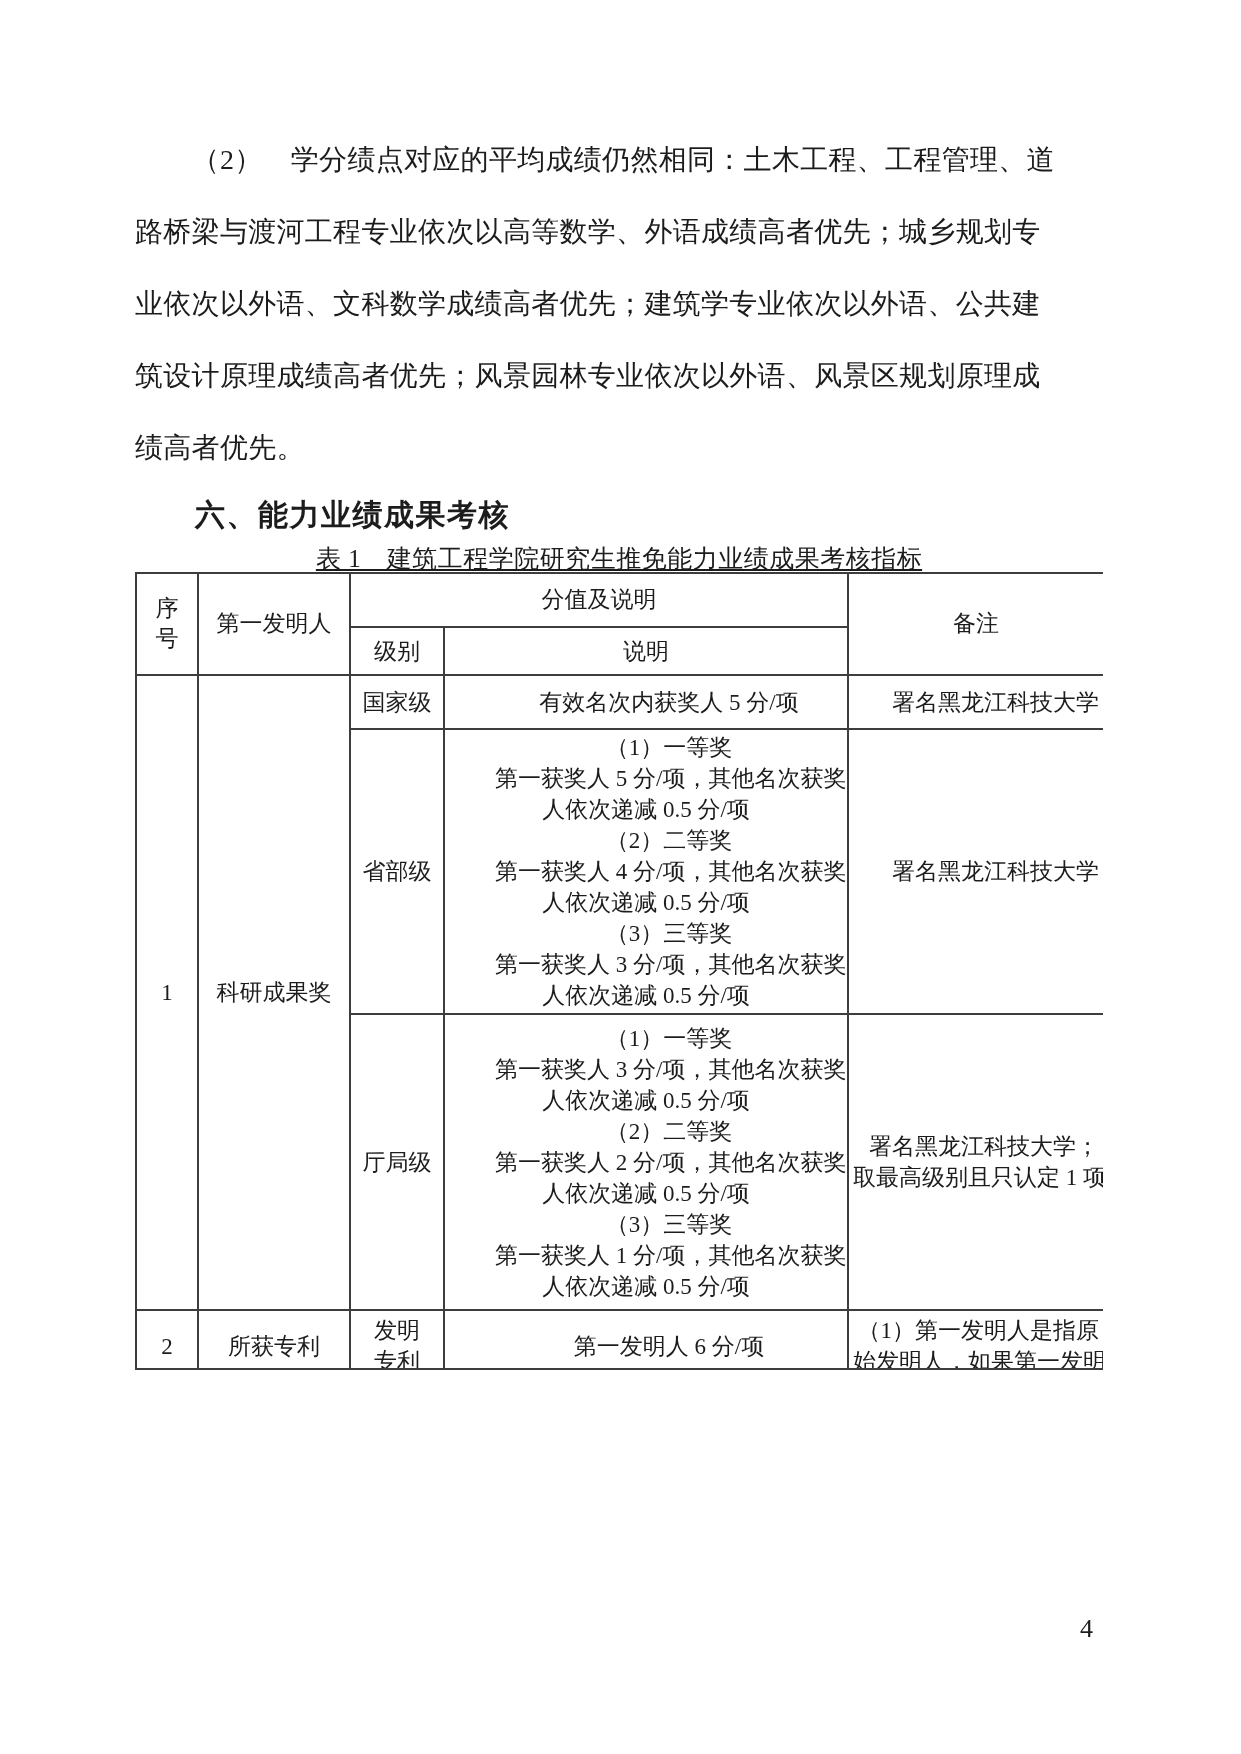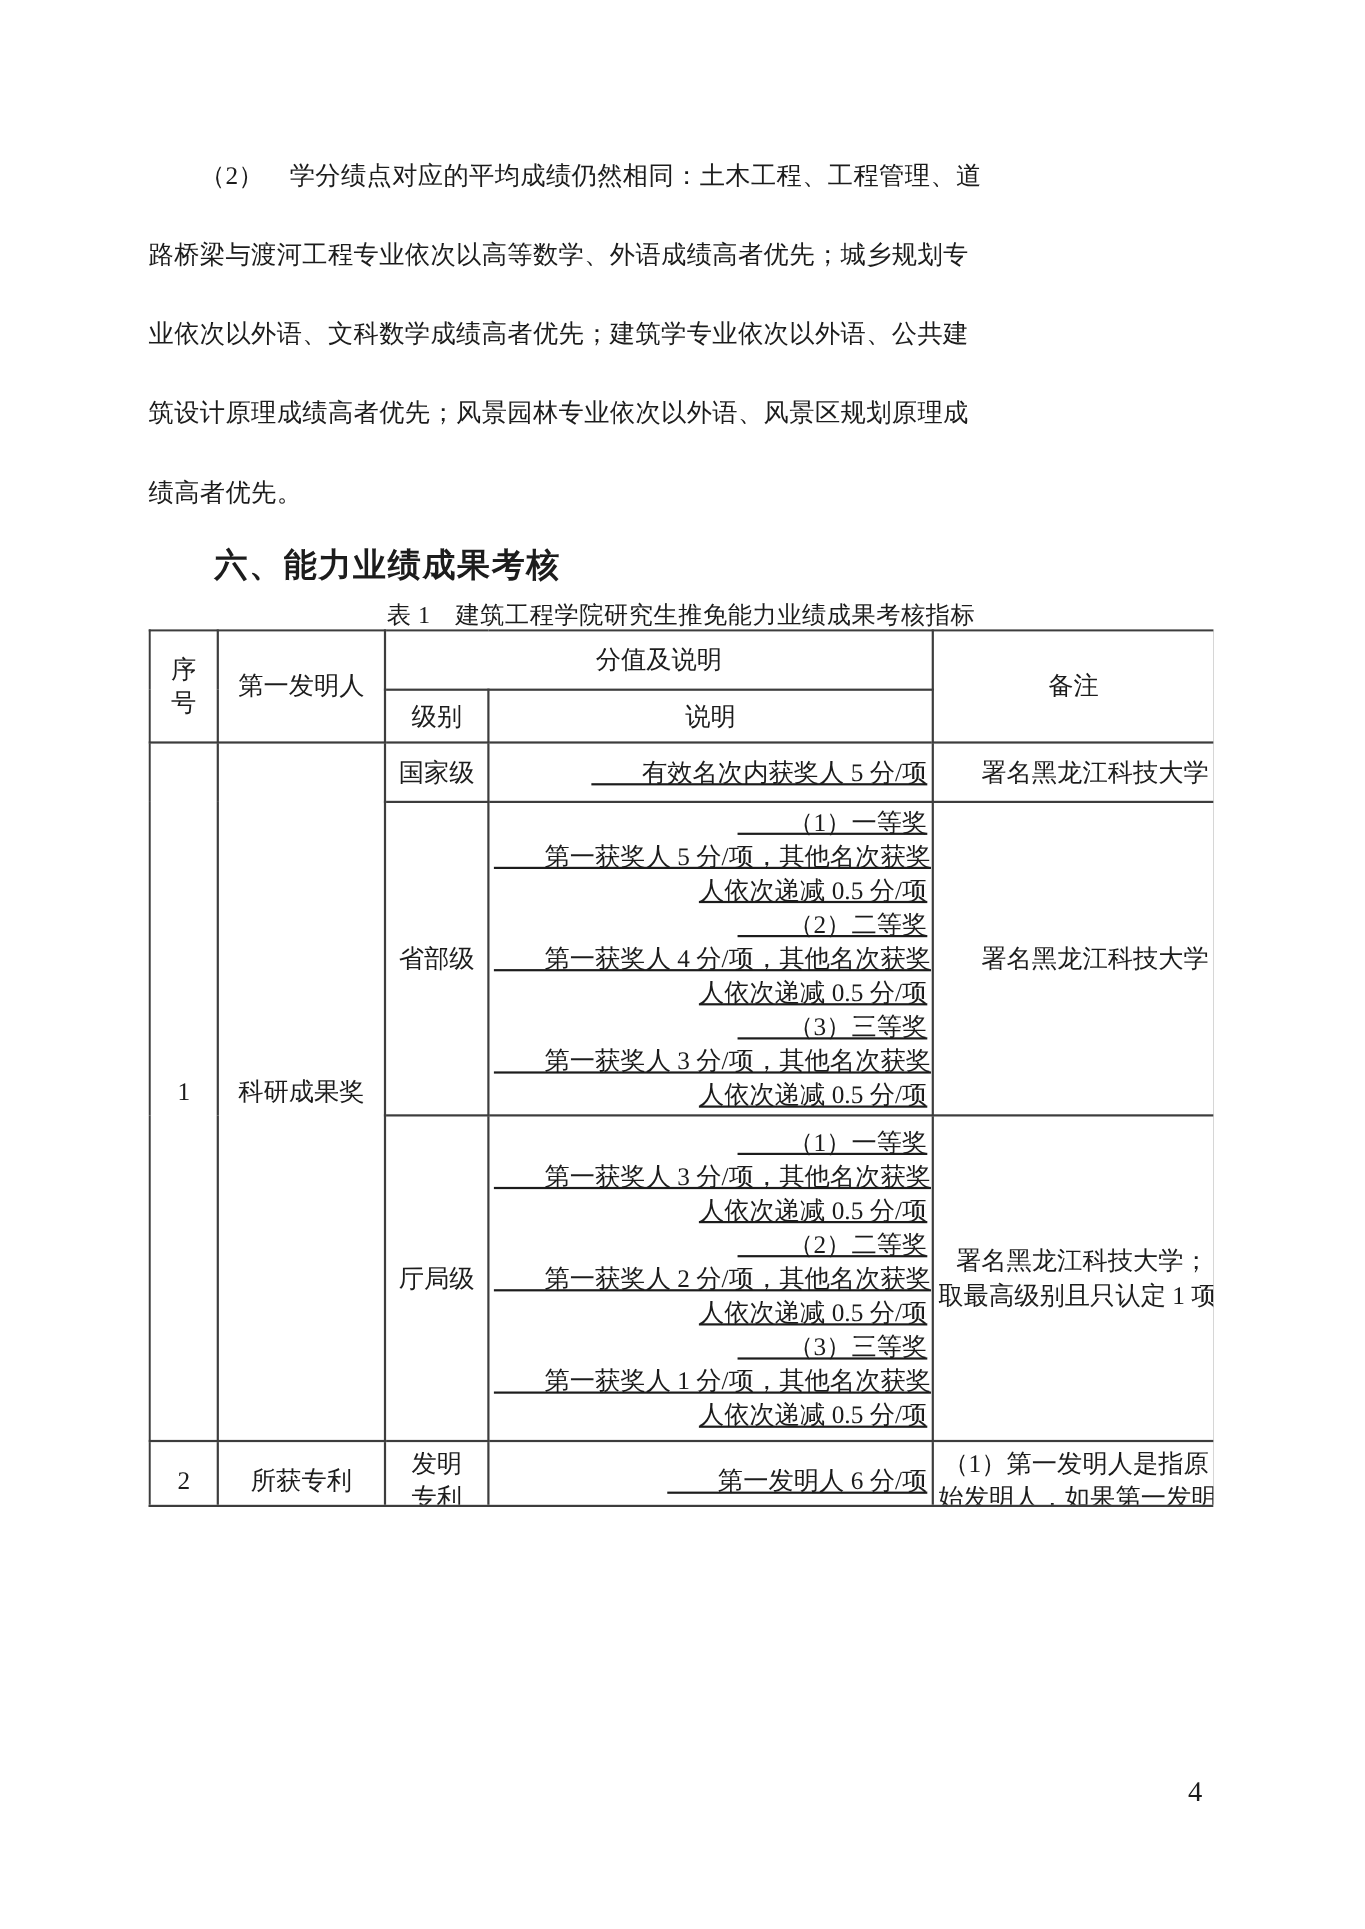--- a/index.html
+++ b/index.html
@@ -10,42 +10,43 @@
     color:#1c1c1c;
     font-family:"Liberation Serif", serif;
     overflow:hidden;
   }
   .content{
     position:absolute;
     left:135px;top:124px;
     width:968px;
   }
   .body-para{
-    font-size:23px;
+    font-size:28px;
     line-height:72px;
     white-space:pre;
     letter-spacing:0.3px;
   }
   .section-heading{
     font-family:"Liberation Sans", sans-serif;
     font-weight:700;
     font-size:30px;
     line-height:62px;
     height:62px;
     padding-left:60px;
     letter-spacing:1.5px;
     white-space:pre;
   }
   .table-caption{
-    font-size:22px;
+    font-size:25px;
     line-height:26px;
     height:26px;
     text-align:center;
     white-space:pre;
     letter-spacing:0.5px;
+    text-decoration:underline;
   }
   .table-wrap{
     height:798px;
     overflow:hidden;
     border-bottom:2px solid #3d3d3d;
     box-sizing:border-box;
   }
   table.assess{
     border-collapse:collapse;
     table-layout:fixed;
@@ -54,21 +55,21 @@
   }
   table.assess td{
     border:2px solid #3d3d3d;
     vertical-align:middle;
     white-space:pre;
     line-height:31px;
     padding:2px 4px;
     overflow:hidden;
   }
   td.c{text-align:center;}
-  td.desc{text-align:right;padding-left:8px;padding-right:2px;text-decoration:underline;}
+  td.desc{text-align:center;padding-left:8px;padding-right:2px;}
   td.remark{text-align:right;padding-left:9px;padding-right:2px;line-height:31px;}
   tr.h1 td{height:48px;line-height:30px;}
   tr.h2 td{height:42px;}
   tr.r-nat td{height:48px;}
   tr.r-prov td{height:278px;}
   tr.r-dept td{height:290px;}
   tr.r-pat td{height:66px;}
   .page-number{
     position:absolute;
     right:148px;

